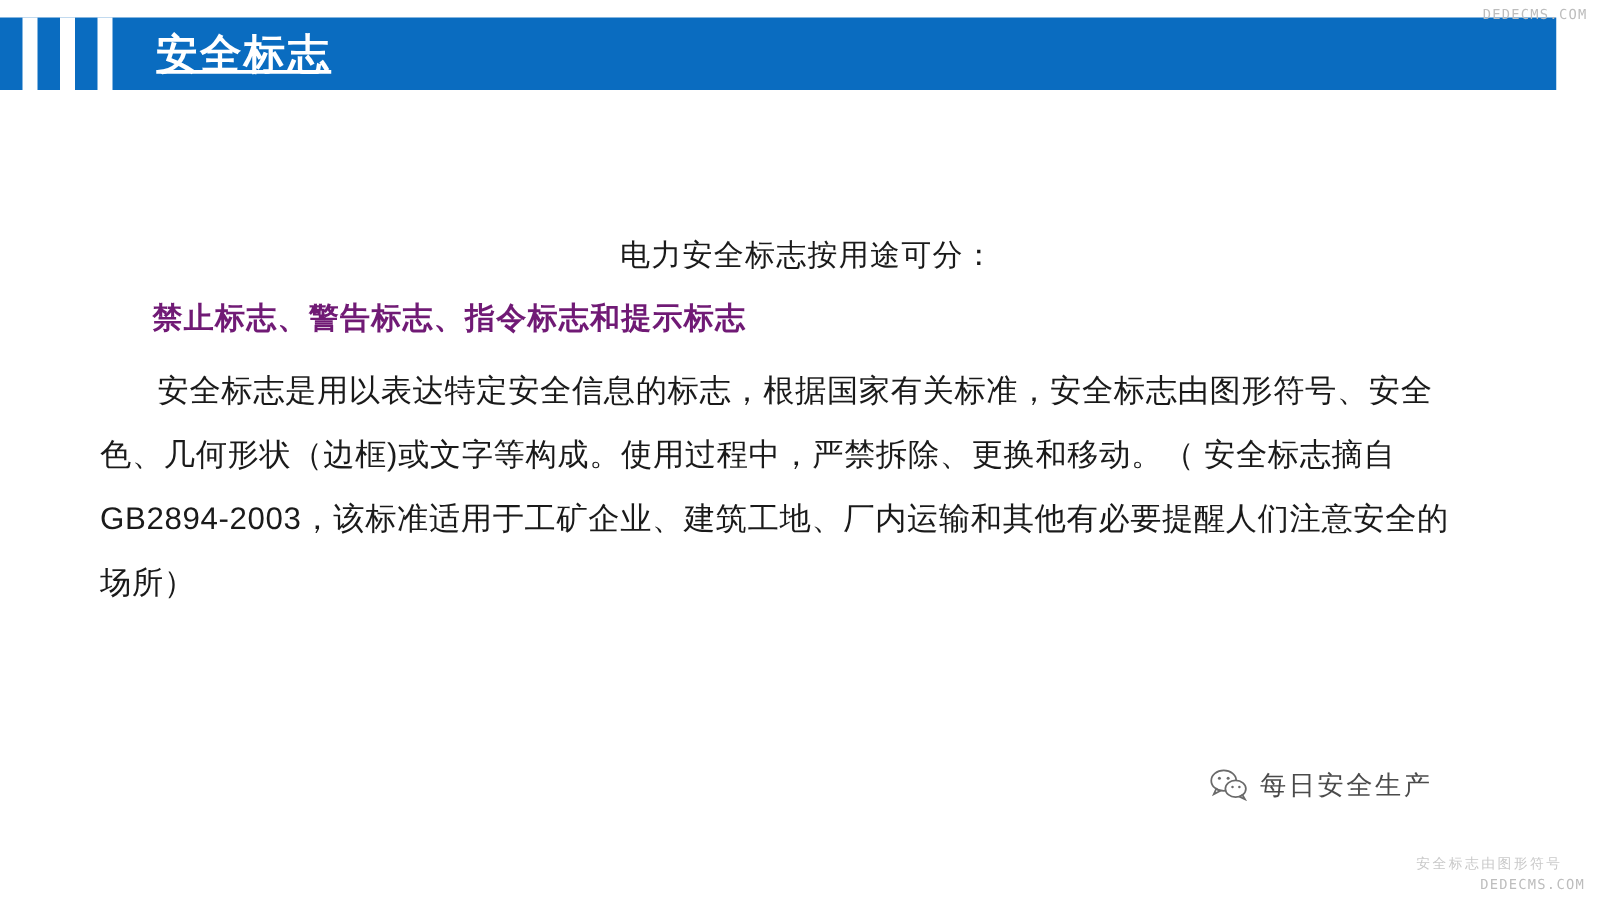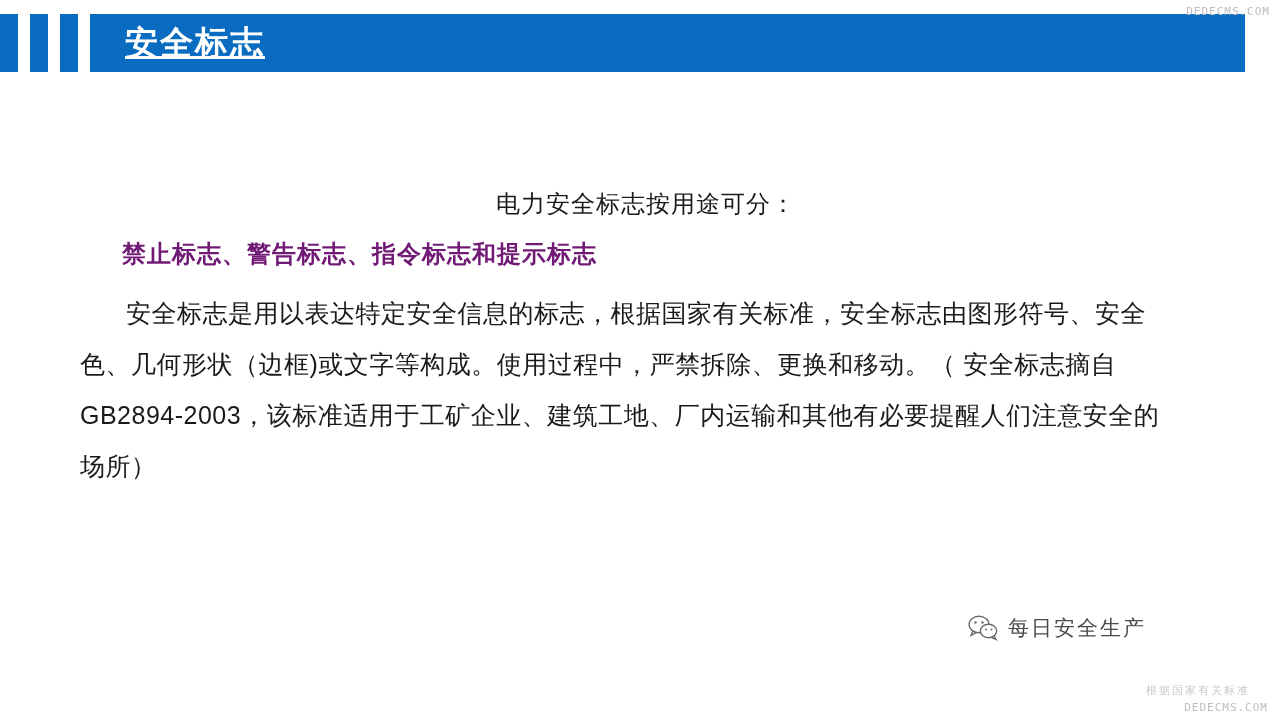--- a/index.html
+++ b/index.html
@@ -176,16 +176,16 @@
         <circle cx="14.5" cy="7.5" r="1.2" fill="#6a6a6a"></circle>
         <ellipse cx="20.5" cy="16" rx="8.2" ry="6.7" fill="#ffffff" stroke="#6a6a6a" stroke-width="1.4"></ellipse>
         <path d="M26 21 L28 24.5 L23.5 22.4 Z" fill="#ffffff" stroke="#6a6a6a" stroke-width="1.4"></path>
         <circle cx="18" cy="14.5" r="1" fill="#6a6a6a"></circle>
         <circle cx="23.5" cy="14.5" r="1" fill="#6a6a6a"></circle>
       </svg>
     </span>
     <span class="wechat-text">每日安全生产</span>
   </div>
 
-  <div class="wm-dede-cn">根据国家有关标准</div>
+  <div class="wm-dede-cn">安全标志由图形符号</div>
   <div class="wm-bottom">DEDECMS.COM</div>
 
 </div>
 
 </body></html>

